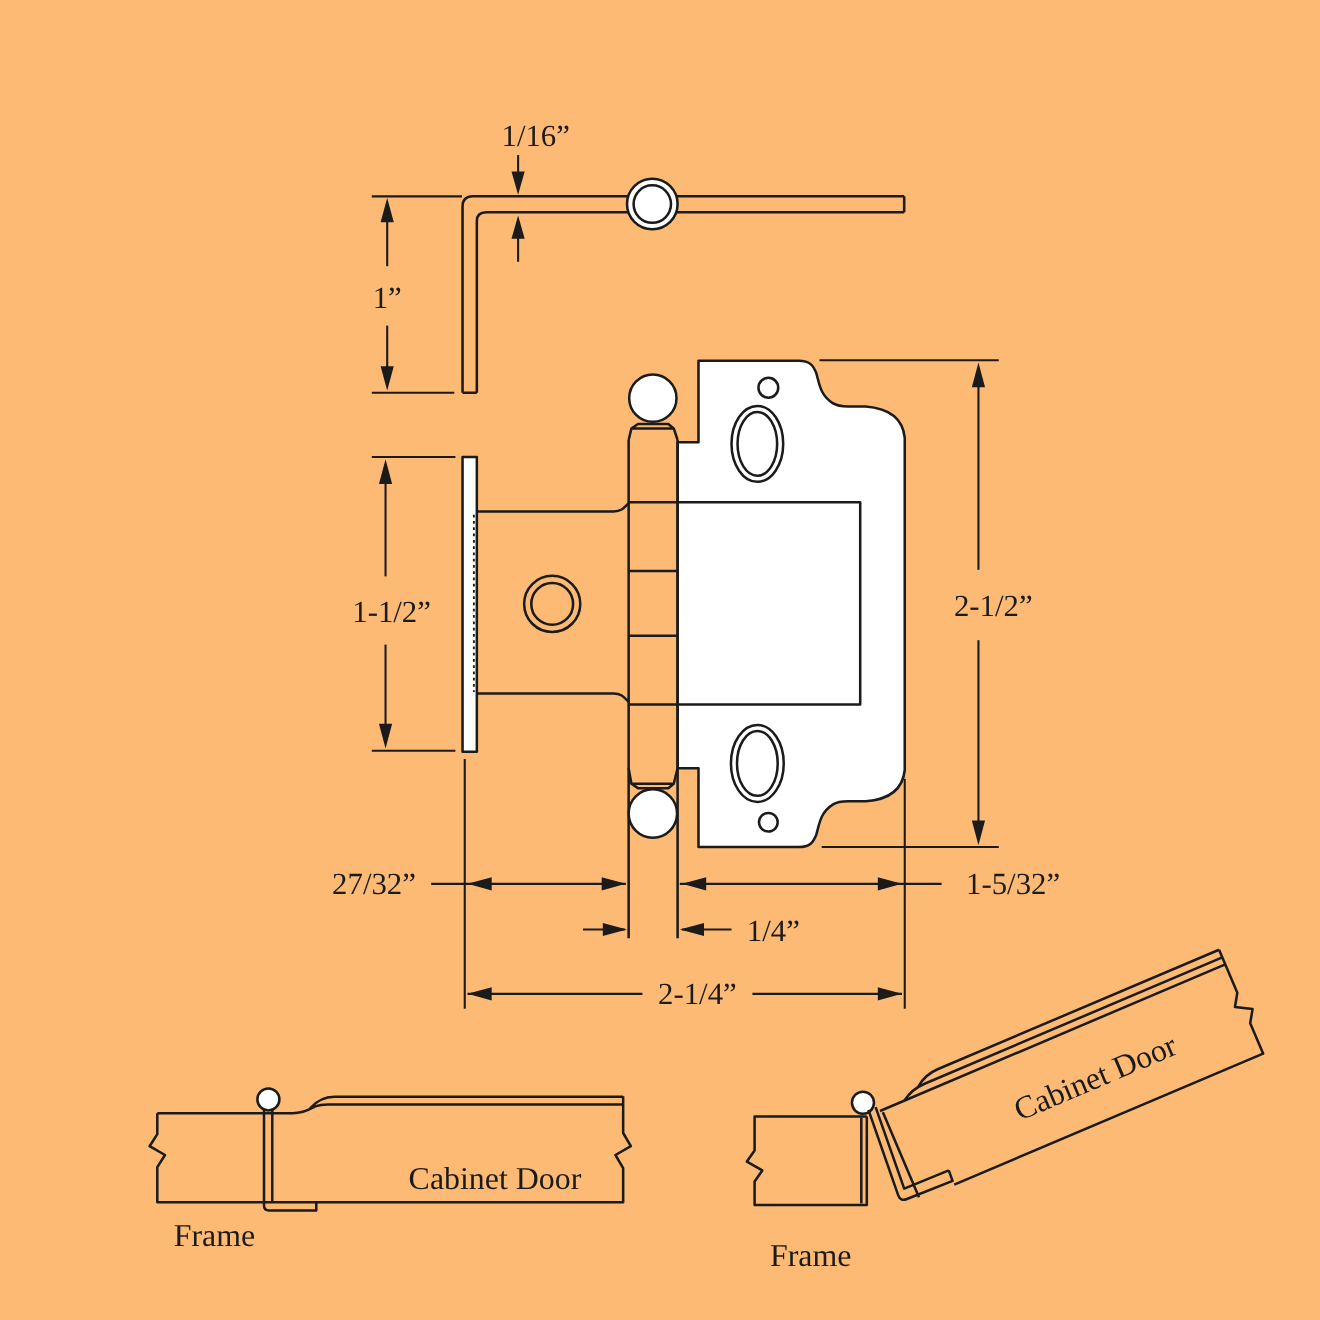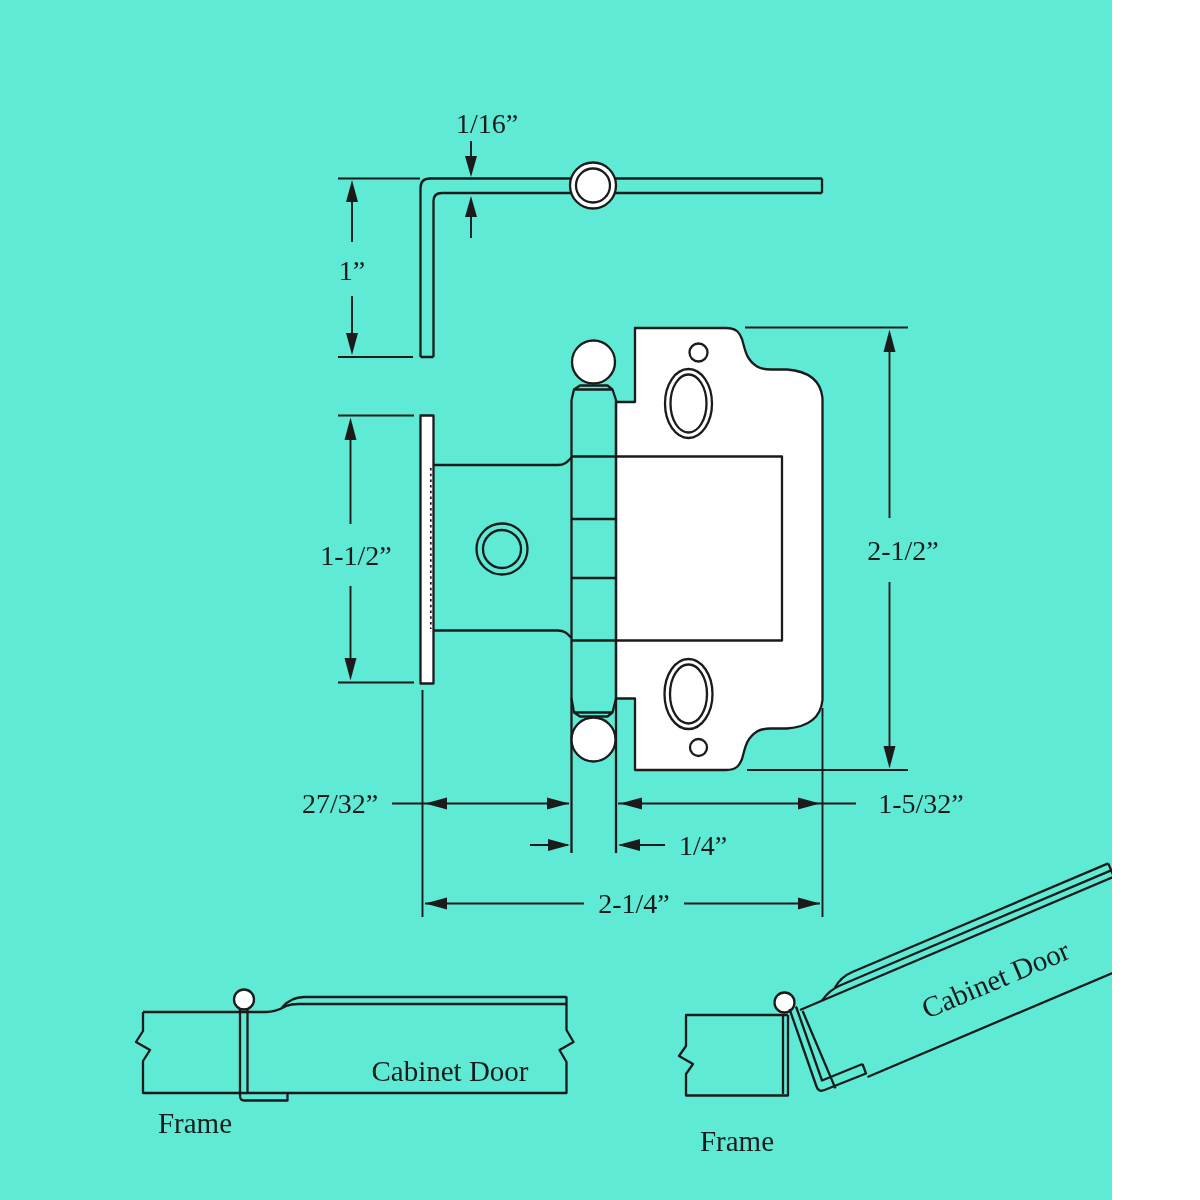--- a/index.html
+++ b/index.html
@@ -1,16 +1,16 @@
 <!DOCTYPE html>
 <html><head>
 <meta charset="utf-8">
 <style>
   html,body{margin:0;padding:0;background:#ffffff;}
-  #canvas{position:relative;width:1112px;height:1200px;background:#5eead4;overflow:hidden;
+  #canvas{position:relative;width:1200px;height:1200px;background:#fdba74;overflow:hidden;
           font-family:"Liberation Serif","DejaVu Serif",serif;}
   svg{display:block}
   .ln{fill:none;stroke:#1b1b1b;stroke-width:2.3;stroke-linecap:butt;stroke-linejoin:round;}
   .thin{fill:none;stroke:#1b1b1b;stroke-width:1.9;}
   .whitefill{fill:#ffffff;stroke:#1b1b1b;stroke-width:2.3;stroke-linejoin:round;}
   .arrow{fill:#1b1b1b;stroke:none;}
   .dashed{fill:none;stroke:#1b1b1b;stroke-width:1.7;stroke-dasharray:2.5 3.2;}
   .dim-label{font:28px "Liberation Serif","DejaVu Serif",serif;fill:#1b1b1b;}
   .view-label{font:29px "Liberation Serif","DejaVu Serif",serif;fill:#1b1b1b;}
 </style>

